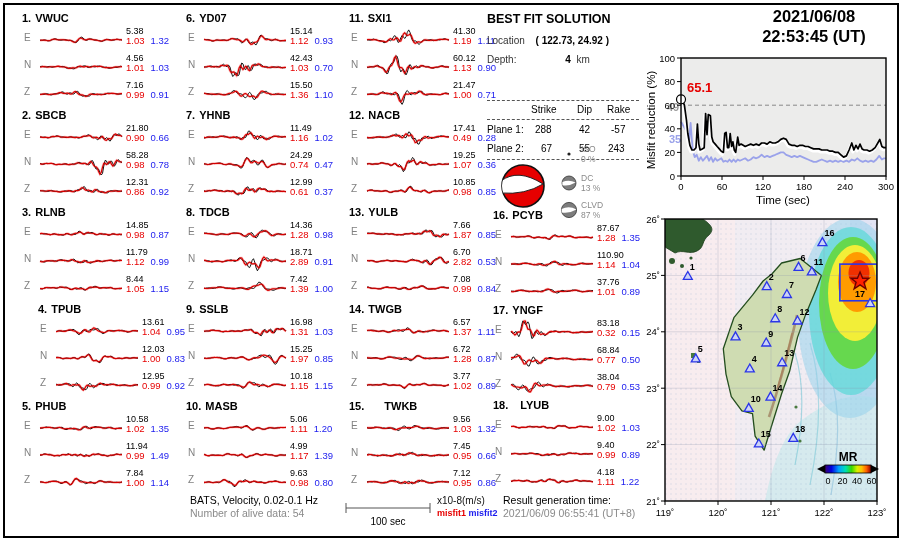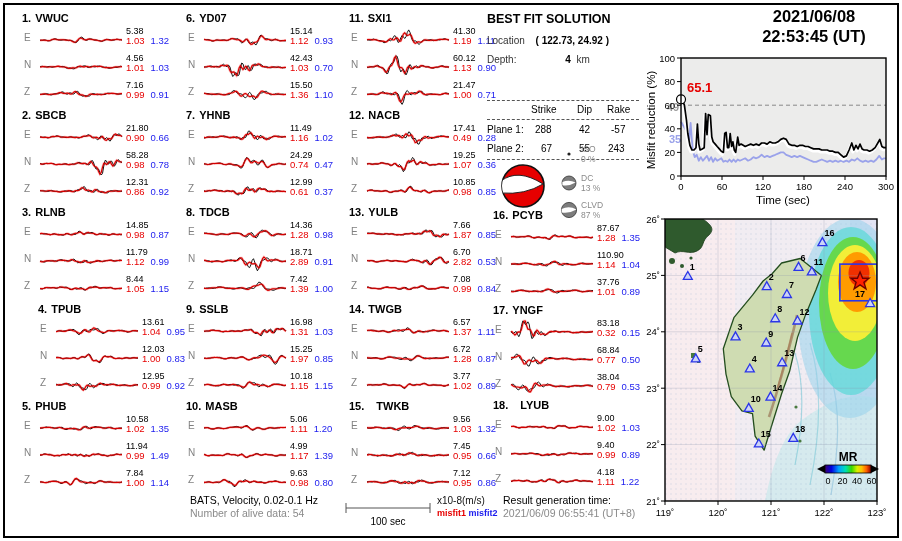--- a/index.html
+++ b/index.html
@@ -578,21 +578,21 @@
           <polyline points="2.0,13.4 3.3,12.9 4.6,12.9 5.9,12.7 7.2,13.1 8.5,12.9 9.8,12.7 11.1,12.6 12.4,12.8 13.7,13.2 15.0,12.9 16.3,12.8 17.6,12.1 18.9,11.6 20.2,12.0 21.5,12.2 22.8,12.9 24.1,13.3 25.4,13.3 26.7,13.1 28.0,12.9 29.3,13.1 30.6,13.3 31.9,13.4 33.2,13.3 34.5,13.0 35.8,13.4 37.1,14.6 38.4,16.1 39.7,16.5 41.0,15.3 42.3,13.5 43.7,12.2 45.0,11.8 46.3,12.7 47.6,13.1 48.9,13.0 50.2,12.7 51.5,12.4 52.8,12.5 54.1,12.9 55.4,13.0 56.7,12.3 58.0,11.5 59.3,11.3 60.6,11.6 61.9,12.4 63.2,13.2 64.5,13.4 65.8,13.3 67.1,13.1 68.4,12.9 69.7,13.1 71.0,13.1 72.3,13.1 73.6,13.2 74.9,13.2 76.2,13.2 77.5,13.6 78.8,14.2 80.1,14.0 81.4,13.5 82.7,13.1 84.0,12.6" fill="none" stroke="#000" stroke-width="0.9"></polyline>
           <polyline points="2.0,13.2 3.3,12.8 4.6,12.7 5.9,12.8 7.2,13.0 8.5,13.0 9.8,13.0 11.1,12.9 12.4,12.8 13.7,12.9 15.0,12.8 16.3,12.6 17.6,12.2 18.9,12.0 20.2,12.1 21.5,12.5 22.8,13.0 24.1,13.4 25.4,13.3 26.7,13.1 28.0,12.9 29.3,12.9 30.6,13.1 31.9,13.3 33.2,13.4 34.5,13.4 35.8,13.8 37.1,14.6 38.4,15.4 39.7,15.6 41.0,14.8 42.3,13.4 43.7,12.3 45.0,12.1 46.3,12.6 47.6,13.2 48.9,13.4 50.2,13.1 51.5,12.7 52.8,12.6 54.1,12.6 55.4,12.5 56.7,12.1 58.0,11.8 59.3,11.6 60.6,12.0 61.9,12.6 63.2,13.1 64.5,13.4 65.8,13.2 67.1,13.0 68.4,12.8 69.7,12.9 71.0,13.0 72.3,13.2 73.6,13.2 74.9,13.3 76.2,13.4 77.5,13.6 78.8,13.8 80.1,13.8 81.4,13.5 82.7,13.1 84.0,12.7" fill="none" stroke="#d40000" stroke-width="1.15"></polyline>
         </svg>
         <div class="vals">
           <div class="amp">3.77</div>
           <div class="mrow"><span class="m1">1.02</span><span class="m2">0.89</span></div>
         </div>
       </div>
     </div>
     <div class="sta" style="left: 343px; top: 400px;">
-      <div class="sta-title"><span>15.</span><span style="margin-left: 12px;">TWKB</span></div>
+      <div class="sta-title"><span>15.</span><span style="margin-left: 20px;">TWKB</span></div>
       <div class="crow" style="top: 14px;">
         <span class="clab">E</span>
         <svg width="86" height="26" viewBox="0 0 86 26" class="wave">
           <polyline points="2.0,12.8 3.3,12.8 4.6,12.8 5.9,12.8 7.2,12.8 8.5,12.8 9.8,12.6 11.1,12.4 12.4,12.2 13.7,12.2 15.0,12.5 16.3,12.9 17.6,13.3 18.9,13.5 20.2,13.5 21.5,13.3 22.8,12.9 24.1,12.7 25.4,12.8 26.7,13.2 28.0,13.9 29.3,14.4 30.6,14.6 31.9,14.4 33.2,13.9 34.5,13.4 35.8,13.0 37.1,12.9 38.4,12.9 39.7,12.9 41.0,12.8 42.3,12.6 43.7,12.5 45.0,12.6 46.3,12.6 47.6,12.4 48.9,12.0 50.2,11.5 51.5,11.1 52.8,11.2 54.1,11.7 55.4,12.5 56.7,13.2 58.0,13.6 59.3,13.6 60.6,13.2 61.9,12.8 63.2,12.6 64.5,12.7 65.8,13.1 67.1,13.5 68.4,13.8 69.7,13.9 71.0,13.7 72.3,13.5 73.6,13.2 74.9,13.1 76.2,13.0 77.5,13.1 78.8,13.0 80.1,13.0 81.4,12.9 82.7,12.9 84.0,12.9" fill="none" stroke="#ffaaaa" stroke-width="2.4" opacity="0.85"></polyline>
           <polyline points="2.0,12.5 3.3,13.2 4.6,13.3 5.9,13.3 7.2,12.9 8.5,12.6 9.8,12.0 11.1,12.2 12.4,12.4 13.7,12.7 15.0,12.7 16.3,12.8 17.6,13.2 18.9,12.9 20.2,13.2 21.5,13.3 22.8,13.4 24.1,13.3 25.4,13.2 26.7,13.0 28.0,13.0 29.3,13.3 30.6,14.1 31.9,14.8 33.2,15.5 34.5,15.2 35.8,13.7 37.1,12.2 38.4,11.3 39.7,11.1 41.0,12.0 42.3,13.4 43.7,13.8 45.0,14.0 46.3,12.7 47.6,11.8 48.9,10.7 50.2,10.5 51.5,11.2 52.8,11.7 54.1,12.5 55.4,12.7 56.7,12.6 58.0,13.0 59.3,13.0 60.6,13.1 61.9,13.4 63.2,13.4 64.5,13.0 65.8,13.0 67.1,13.0 68.4,13.3 69.7,13.6 71.0,14.1 72.3,14.0 73.6,14.0 74.9,13.6 76.2,12.8 77.5,12.6 78.8,12.6 80.1,12.8 81.4,13.0 82.7,13.4 84.0,13.2" fill="none" stroke="#000" stroke-width="0.9"></polyline>
           <polyline points="2.0,12.8 3.3,12.8 4.6,12.8 5.9,12.8 7.2,12.8 8.5,12.8 9.8,12.6 11.1,12.4 12.4,12.2 13.7,12.2 15.0,12.5 16.3,12.9 17.6,13.3 18.9,13.5 20.2,13.5 21.5,13.3 22.8,12.9 24.1,12.7 25.4,12.8 26.7,13.2 28.0,13.9 29.3,14.4 30.6,14.6 31.9,14.4 33.2,13.9 34.5,13.4 35.8,13.0 37.1,12.9 38.4,12.9 39.7,12.9 41.0,12.8 42.3,12.6 43.7,12.5 45.0,12.6 46.3,12.6 47.6,12.4 48.9,12.0 50.2,11.5 51.5,11.1 52.8,11.2 54.1,11.7 55.4,12.5 56.7,13.2 58.0,13.6 59.3,13.6 60.6,13.2 61.9,12.8 63.2,12.6 64.5,12.7 65.8,13.1 67.1,13.5 68.4,13.8 69.7,13.9 71.0,13.7 72.3,13.5 73.6,13.2 74.9,13.1 76.2,13.0 77.5,13.1 78.8,13.0 80.1,13.0 81.4,12.9 82.7,12.9 84.0,12.9" fill="none" stroke="#d40000" stroke-width="1.15"></polyline>
         </svg>
         <div class="vals">
           <div class="amp">9.56</div>
           <div class="mrow"><span class="m1">1.03</span><span class="m2">1.32</span></div>

